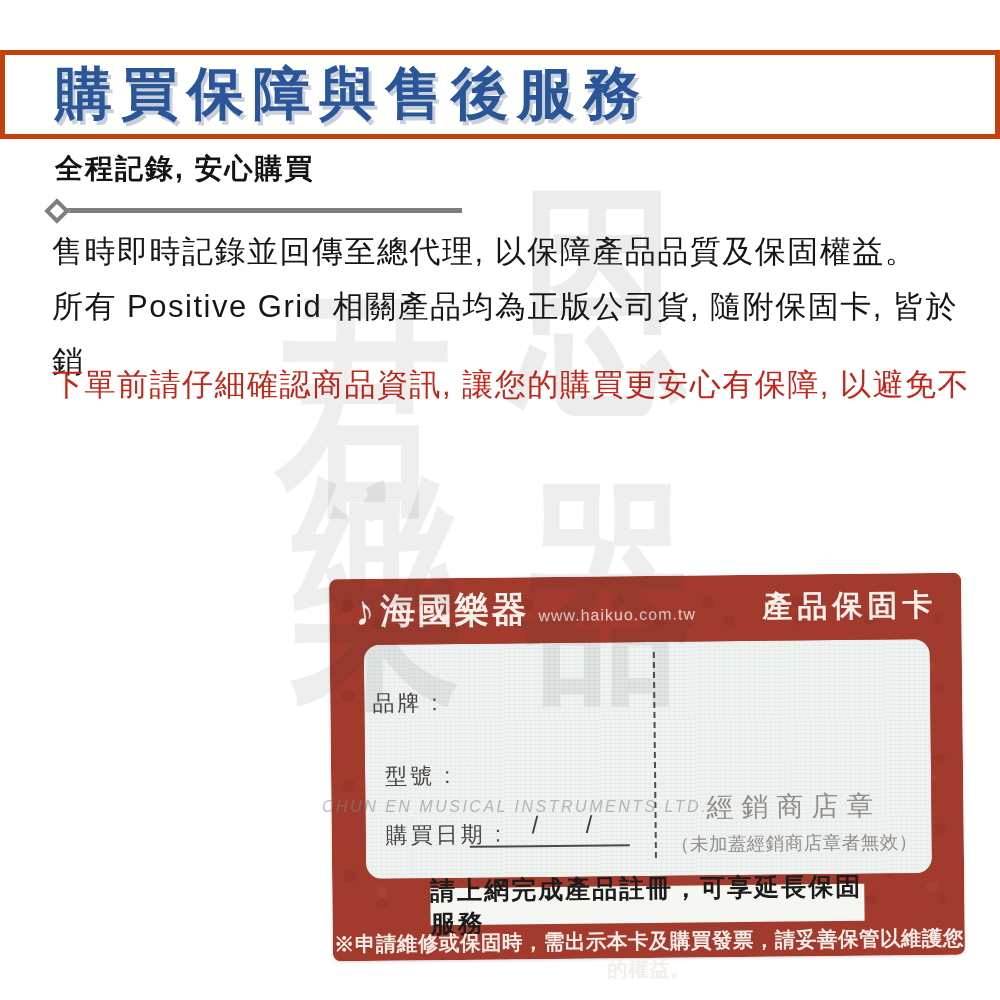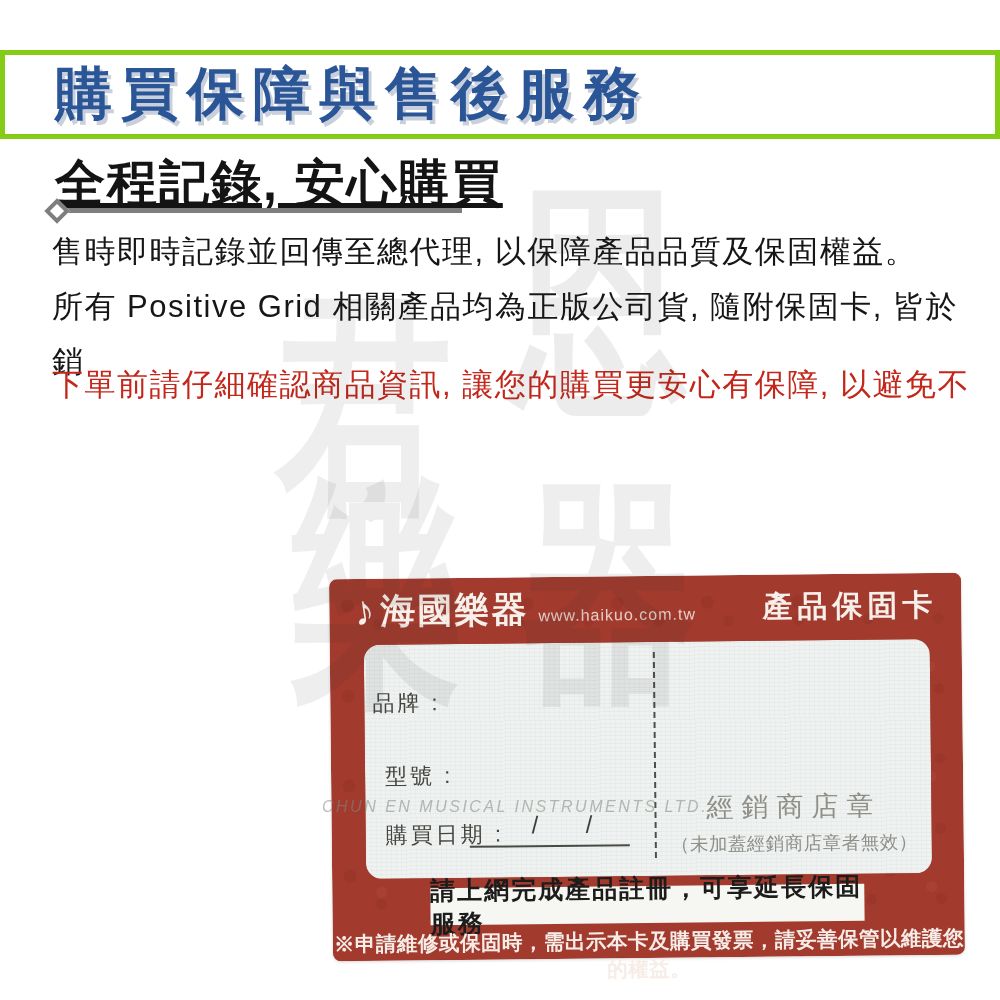--- a/index.html
+++ b/index.html
@@ -5,35 +5,35 @@
   html,body{margin:0;padding:0;}
   body{
     width:1000px;height:1000px;position:relative;overflow:hidden;
     background:#ffffff;
     font-family:"Liberation Sans", sans-serif;
     -webkit-font-smoothing:antialiased;
   }
   
   .banner{
     position:absolute;left:0;top:50px;width:1000px;height:89px;
-    background:#84cc16;box-sizing:border-box;padding:5px;
+    background:#c2410c;box-sizing:border-box;padding:5px;
   }
   .banner-inner{
     width:100%;height:100%;background:#ffffff;
     display:flex;align-items:center;box-sizing:border-box;padding-left:50px;
   }
   .page-title{
     font-size:57px;font-weight:800;color:#2A5697;letter-spacing:9px;
     text-shadow:3px 4px 0 rgba(75,99,140,0.30);
     white-space:nowrap;
   }
   
   .subtitle{
     position:absolute;left:55px;top:150px;
-    font-size:50px;font-weight:600;color:#141414;letter-spacing:2px;text-decoration:underline;
+    font-size:28px;font-weight:600;color:#141414;letter-spacing:2px;
   }
   .divider-line{
     position:absolute;left:58px;top:208px;width:404px;height:5px;background:#7E7E7E;
   }
   .divider-diamond{
     position:absolute;left:48px;top:202px;width:10px;height:10px;
     background:#ffffff;border:4px solid #7E7E7E;transform:rotate(45deg);
   }
   
   .body-text{

